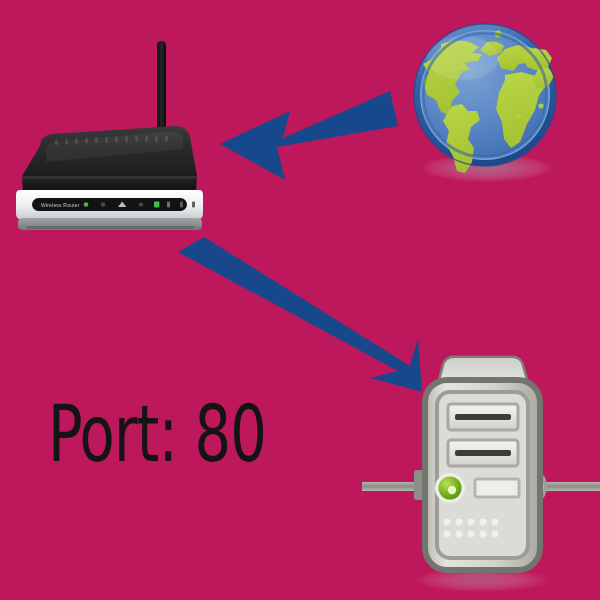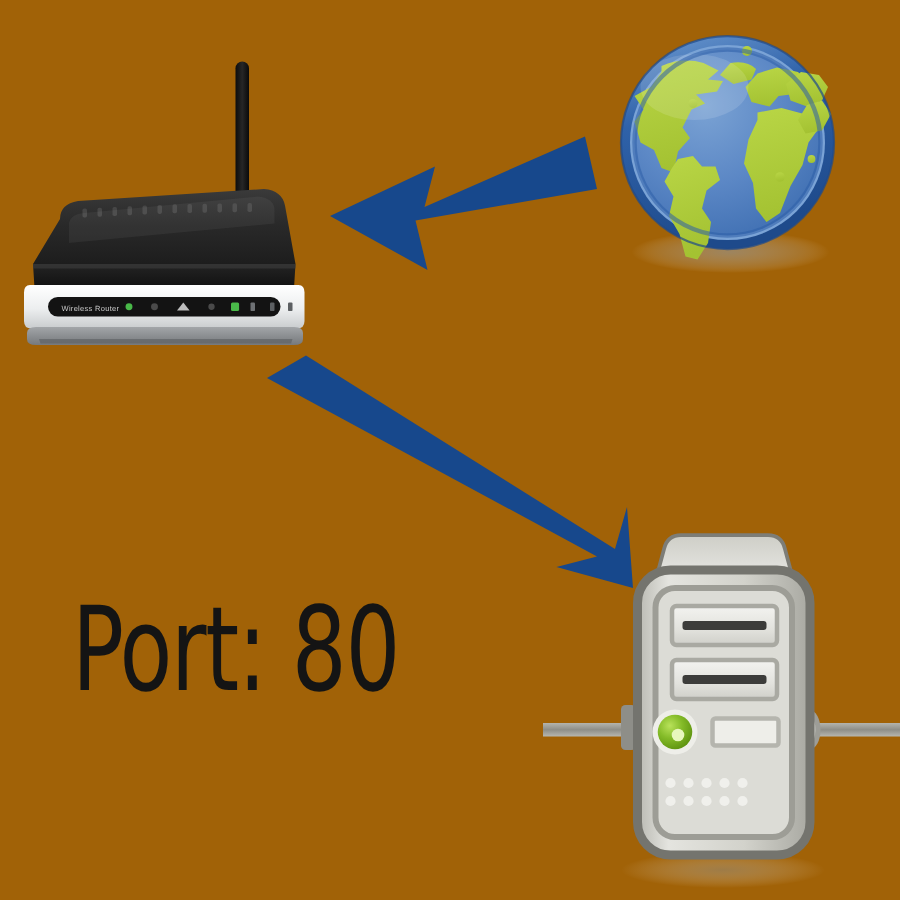--- a/index.html
+++ b/index.html
@@ -8,21 +8,21 @@
     padding: 0;
     background: #ffffff;
   }
   body {
     font-family: "Liberation Sans", sans-serif;
   }
   #canvas {
     position: relative;
     width: 600px;
     height: 600px;
-    background: #a16207;
+    background: #be185d;
     overflow: hidden;
   }
   #canvas svg.layer {
     position: absolute;
     left: 0;
     top: 0;
     width: 600px;
     height: 600px;
   }
   .port-label {

